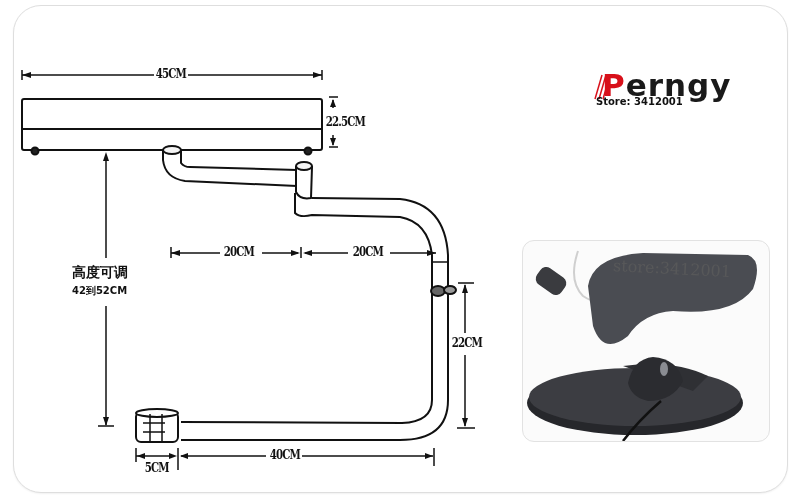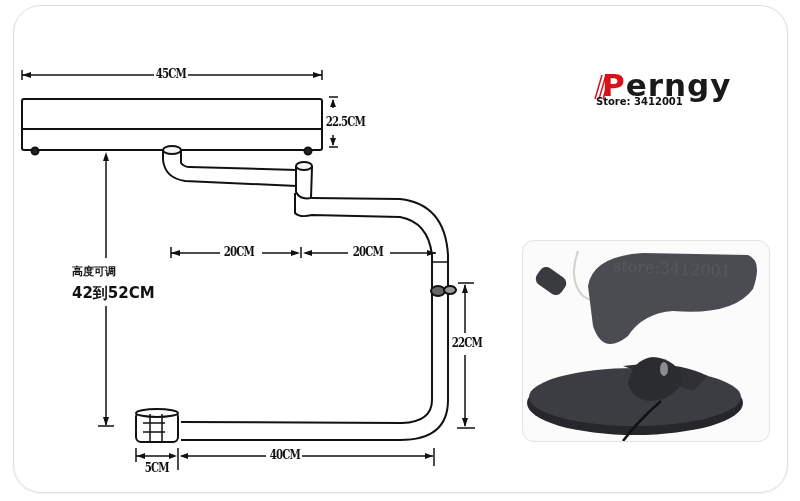--- a/index.html
+++ b/index.html
@@ -8,21 +8,21 @@
     position: absolute; left: 13px; top: 5px; width: 773px; height: 486px;
     border: 1px solid #dedede; border-radius: 28px; background: #fff;
     box-shadow: 0 1px 2px rgba(0,0,0,0.06);
   }
   svg.diagram { position: absolute; left: 0; top: 0; }
   .dim-label {
     position: absolute; font-family: "DejaVu Serif", serif; font-size: 12px;
     font-weight: bold; color: #111; letter-spacing: -1px; background: #fff; padding: 0 2px;
     transform: scaleX(0.85); transform-origin: left center; white-space: nowrap;
   }
-  .cn-label { position: absolute; font-family: "DejaVu Sans", sans-serif; font-size: 11px; font-weight: bold; color: #111; white-space: nowrap; }
+  .cn-label { position: absolute; font-family: "DejaVu Sans", sans-serif; font-size: 14px; font-weight: bold; color: #111; white-space: nowrap; }
   .logo { position: absolute; left: 590px; top: 71px; width: 185px; height: 40px; }
   .logo-word {
     position: absolute; left: 12px; top: -4px; font-family: "DejaVu Sans", sans-serif;
     font-size: 31px; font-weight: bold; color: #1a1a1a; letter-spacing: 1px;
   }
   .logo-word .p { color: #d8101a; }
   .logo-store {
     position: absolute; left: 6px; top: 25px; font-family: "DejaVu Sans", sans-serif;
     font-size: 10px; font-weight: bold; color: #111;
   }
@@ -122,21 +122,21 @@
 
 <span class="dim-label" style="left:154px; top:67px;">45CM</span>
 <span class="dim-label" style="left:324px; top:115px;">22.5CM</span>
 <span class="dim-label" style="left:222px; top:245px;">20CM</span>
 <span class="dim-label" style="left:351px; top:245px;">20CM</span>
 <span class="dim-label" style="left:450px; top:336px;">22CM</span>
 <span class="dim-label" style="left:268px; top:448px;">40CM</span>
 <span class="dim-label" style="left:143px; top:461px;">5CM</span>
 
 <span class="cn-label" style="left:72px; top:264px;">高度可调</span>
-<span class="cn-label" style="left:72px; top:284px; font-size:15px;">42到52CM</span>
+<span class="cn-label" style="left:72px; top:284px; font-size:10px;">42到52CM</span>
 
 <div class="logo">
   <svg width="20" height="30" style="position:absolute;left:2px;top:2px;">
     <g stroke="#d8101a" stroke-width="1.5">
         <line x1="10" y1="2" x2="3" y2="26"></line>
         <line x1="14" y1="2" x2="7" y2="26"></line>
         <line x1="18" y1="2" x2="11" y2="26"></line>
       </g>
   </svg>
   <div class="logo-word">

